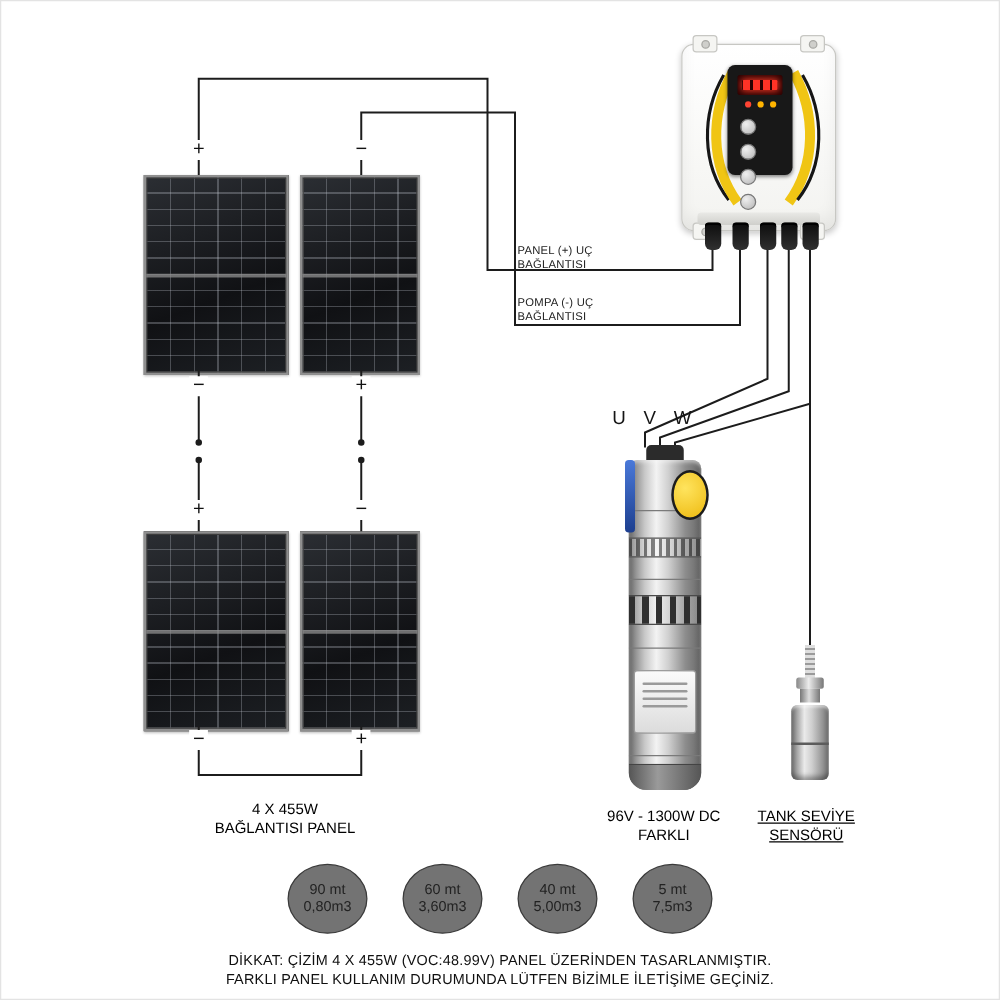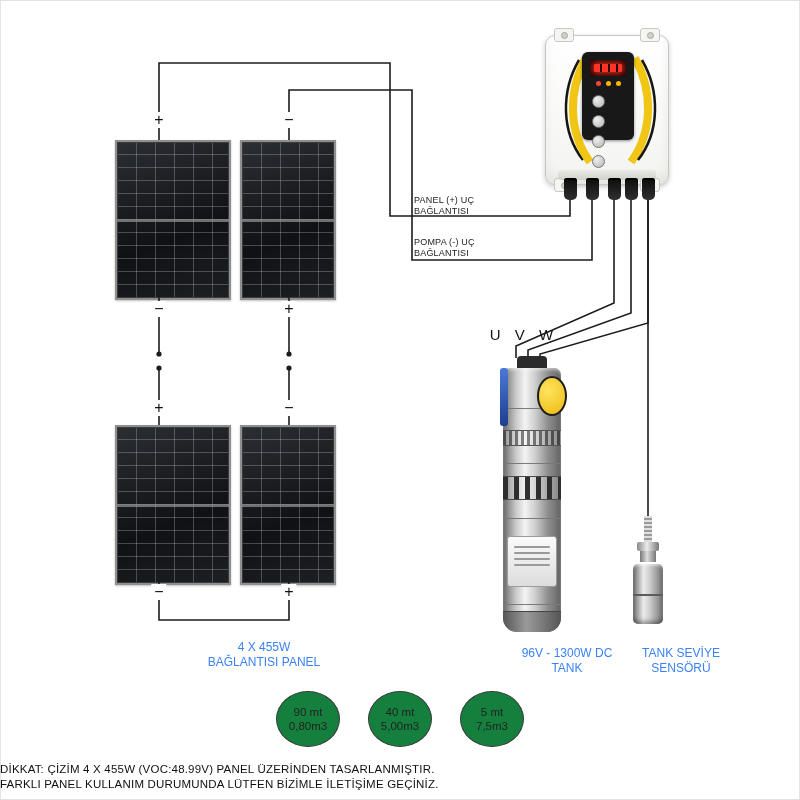--- a/index.html
+++ b/index.html
@@ -102,32 +102,32 @@
     background:linear-gradient(90deg,#888,#ececec 45%,#777);}
   .sensor-collar{position:absolute;left:12px;top:35px;width:16px;height:11px;
     background:linear-gradient(90deg,#777,#ddd 45%,#777);}
   .sensor-float{position:absolute;left:5px;top:48px;width:30px;height:60px;border-radius:5px;
     background:linear-gradient(90deg,#6f6f6f,#eaeaea 35%,#cfcfcf 55%,#737373);
     box-shadow:inset 0 -3px 4px rgba(0,0,0,.35), inset 0 2px 2px rgba(255,255,255,.5);}
   .sensor-float::after{content:"";position:absolute;left:0;right:0;top:50%;height:0;
     border-top:2px solid #5c5c5c;}
   
   .caption{position:absolute;transform:translateX(-50%);text-align:center;
-    font-size:12px;line-height:15px;color:#3b82f6;margin-left:36px;}
+    font-size:12px;line-height:15px;color:#000000;}
   #array-caption{left:228px;top:640px;}
   #pump-caption{left:531px;top:646px;}
-  #sensor-caption{left:645px;top:646px;}
+  #sensor-caption{left:645px;top:646px;text-decoration:underline;}
   
   .badges{position:absolute;top:691px;left:0;width:100%;display:flex;
     justify-content:center;gap:28px;}
   .badge{width:62px;height:54px;border:1.5px solid #3a3a3a;border-radius:50%;
     display:flex;flex-direction:column;align-items:center;justify-content:center;
-    font-size:11.5px;line-height:14px;color:#222;background:#15803d;}
-  
-  .warning{position:absolute;top:762px;left:0;width:100%;text-align:left;
+    font-size:11.5px;line-height:14px;color:#222;background:#737373;}
+  
+  .warning{position:absolute;top:762px;left:0;width:100%;text-align:center;
     font-size:11.5px;line-height:15px;color:#101010;letter-spacing:.2px;}
 </style>
 </head>
 <body>
 
 <div class="canvas">
 
 
   <div class="solar-panel" id="panel1"></div>
   <div class="solar-panel" id="panel2"></div>
@@ -236,33 +236,37 @@
     <div class="sensor-collar"></div>
     <div class="sensor-float"></div>
   </div>
 
   <div class="caption" id="array-caption">
     <div>4 X 455W</div>
     <div>BAĞLANTISI PANEL</div>
   </div>
   <div class="caption" id="pump-caption">
     <div>96V - 1300W DC</div>
-    <div>TANK</div>
+    <div>FARKLI</div>
   </div>
   <div class="caption" id="sensor-caption">
     <div>TANK SEVİYE</div>
     <div>SENSÖRÜ</div>
   </div>
 
   <div class="badges">
     <div class="badge">
       <div>90 mt</div>
       <div>0,80m3</div>
     </div>
     <div class="badge">
+      <div>60 mt</div>
+      <div>3,60m3</div>
+    </div>
+    <div class="badge">
       <div>40 mt</div>
       <div>5,00m3</div>
     </div>
     <div class="badge">
       <div>5 mt</div>
       <div>7,5m3</div>
     </div>
   </div>
 
   <div class="warning">

